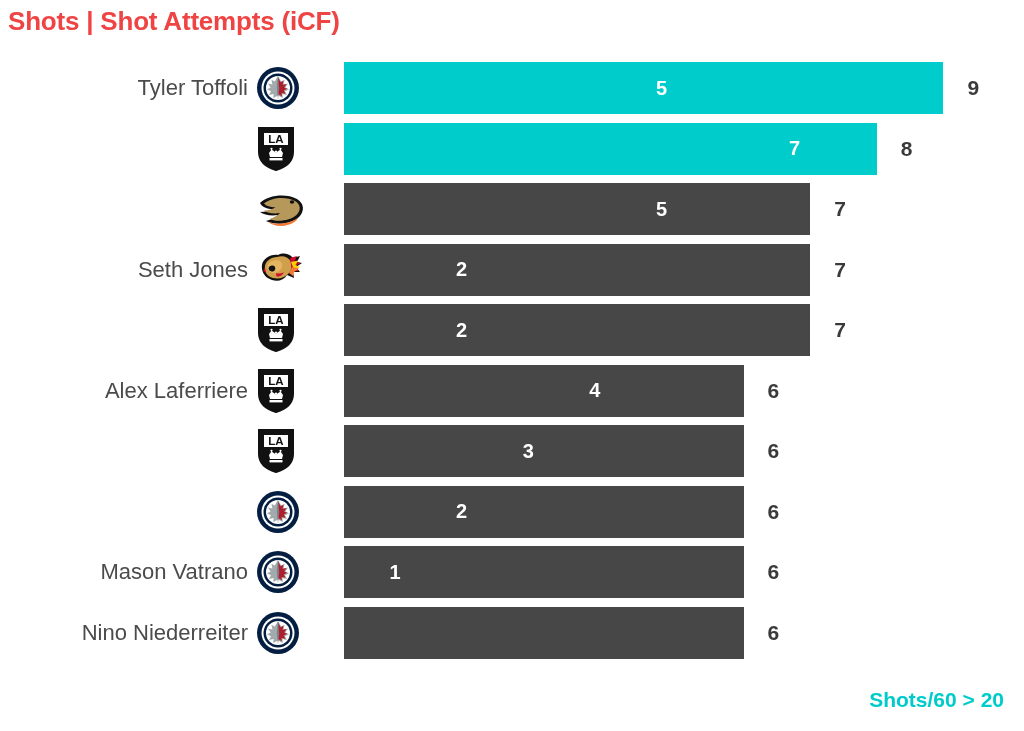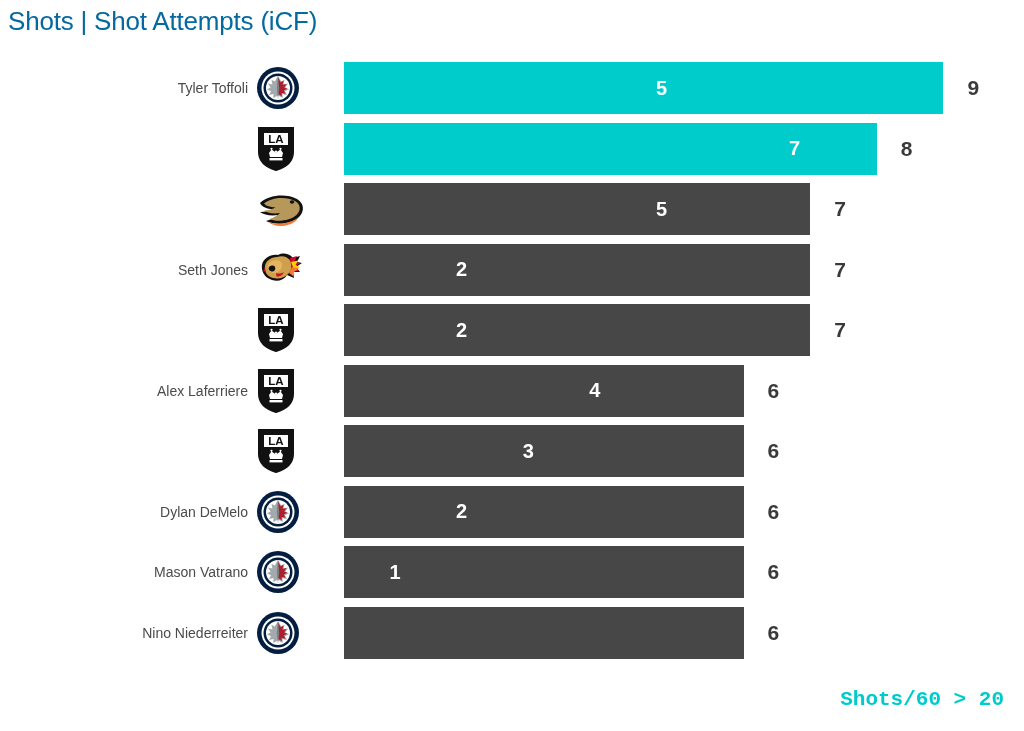--- a/index.html
+++ b/index.html
@@ -12,22 +12,22 @@
     height: 731px;
     font-family: "Liberation Sans", sans-serif;
     position: relative;
     overflow: hidden;
   }
   #chart-title {
     position: absolute;
     left: 8px;
     top: 6px;
     font-size: 26px;
-    font-weight: normal;
-    color: #0369a1;
+    font-weight: bold;
+    color: #ef4444;
     letter-spacing: -0.2px;
     white-space: nowrap;
   }
   #rows {
     position: absolute;
     left: 0;
     top: 58px;
     width: 1024px;
   }
   .row {
@@ -35,21 +35,21 @@
     height: 60.5px;
   }
   .row-label {
     position: absolute;
     right: 776px; 
     top: 0;
     height: 100%;
     display: flex;
     align-items: center;
     justify-content: flex-end;
-    font-size: 14px;
+    font-size: 22px;
     color: #4b4b4b;
     white-space: nowrap;
   }
   .row-logo {
     position: absolute;
     left: 256px;
     top: 50%;
     transform: translateY(-50%);
     width: 52px;
     height: 46px;
@@ -97,21 +97,20 @@
     white-space: nowrap;
   }
   #footer-note {
     position: absolute;
     right: 20px;
     top: 688px;
     font-size: 21px;
     font-weight: bold;
     color: #00CBCB;
     white-space: nowrap;
-    font-family: Liberation Mono, monospace;
   }
 </style>
 </head>
 <body>
 
 <div id="chart-title">Shots | Shot Attempts (iCF)</div>
 
 <div id="rows">
     <div class="row">
       <div class="row-label">Tyler Toffoli</div>
@@ -239,21 +238,20 @@
           <rect x="13.5" y="32" width="13" height="2.4" fill="#ffffff"></rect>
         </svg>
       </div>
       <div class="bar-track">
         <div class="bar" style="width: 399.6px; background: rgb(71, 71, 71);"></div>
         <div class="bar-inner-label" style="left: 199.8px;">3</div>
         <div class="bar-total-label" style="left: 399.6px;">6</div>
       </div>
     </div>
     <div class="row">
-      <div class="row-label">Dylan DeMelo</div>
       <div class="row-logo">
         <svg width="44" height="44" viewBox="0 0 44 44">
           <circle cx="22" cy="22" r="21" fill="#041E42"></circle>
           <circle cx="22" cy="22" r="16.5" fill="#ffffff"></circle>
           <circle cx="22" cy="22" r="14.5" fill="#041E42"></circle>
           <circle cx="22" cy="22" r="12" fill="#ffffff"></circle>
           <path d="M22 10 L25.2 15.5 L28.5 13.8 L27.6 18.6 L32 17.6 L29.4 21.6 L33 23.2 L29 25.2 L31 29 L26.4 28 L26.8 32 L22 29.4 L17.2 32 L17.6 28 L13 29 L15 25.2 L11 23.2 L14.6 21.6 L12 17.6 L16.4 18.6 L15.5 13.8 L18.8 15.5 Z" fill="#A2AAAD"></path>
           <path d="M22 11.5 L24.6 16.2 L27.4 14.8 L26.6 18.8 L30.4 18 L28.2 21.4 L31.2 22.8 L27.8 24.5 L29.5 27.7 L25.6 26.9 L25.9 30.3 L22 28.1 Z" fill="#AF1E2D"></path>
           <path d="M22 9.5 L23.2 22 L22 33.5 L20.8 22 Z" fill="#7A8085"></path>
         </svg>

